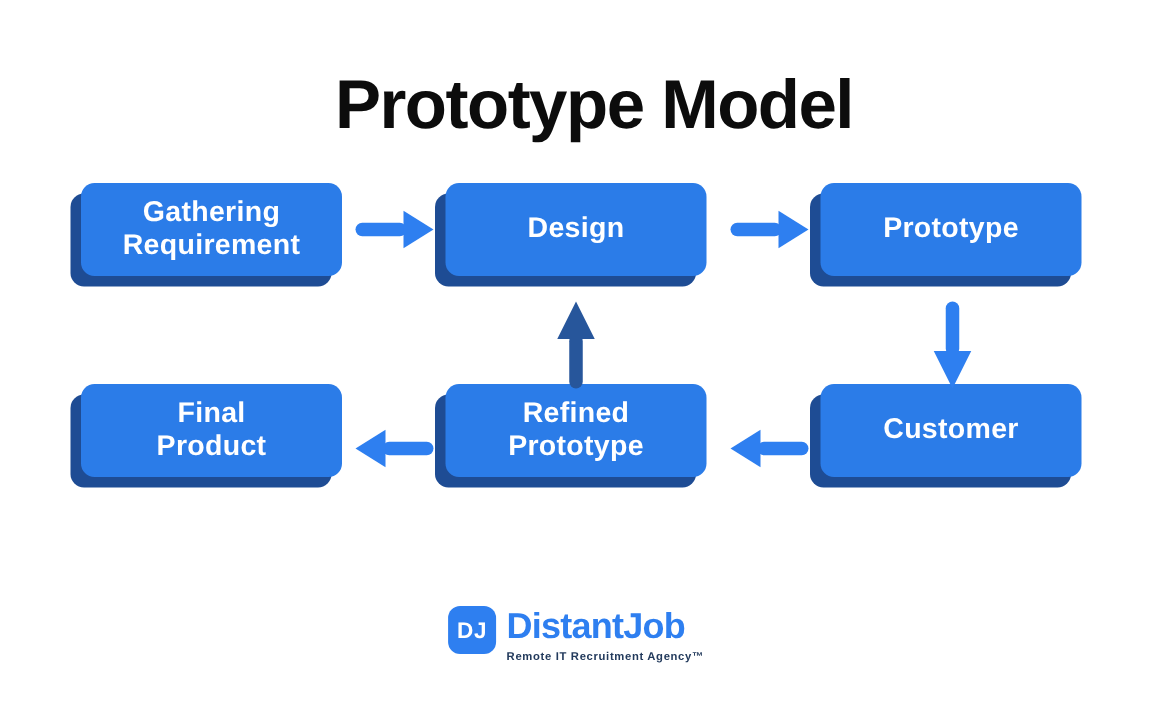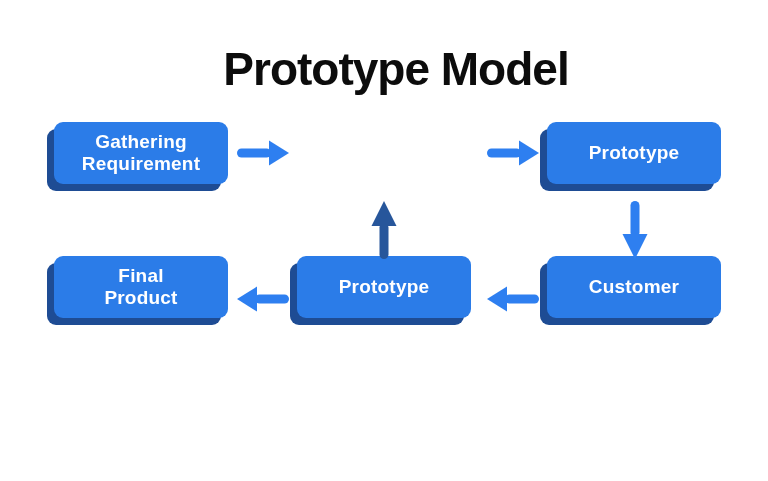--- a/index.html
+++ b/index.html
@@ -53,30 +53,35 @@
 <body>
 
 <div class="canvas">
 
   <h1 class="title">Prototype Model</h1>
 
   <div class="node r1 c1">
     <span>Gathering</span>
     <span>Requirement</span>
   </div>
+  <div class="node r1 c2">
+    <span>Design</span>
+    <span></span>
+  </div>
   <div class="node r1 c3">
     <span>Prototype</span>
     <span></span>
   </div>
 
   <div class="node r2 c1">
     <span>Final</span>
     <span>Product</span>
   </div>
   <div class="node r2 c2">
+    <span>Refined</span>
     <span>Prototype</span>
   </div>
   <div class="node r2 c3">
     <span>Customer</span>
   </div>
 
   <div class="arrow h1a ax1">
     <svg width="54" height="26" viewBox="0 0 54 26" fill="currentColor" aria-hidden="true">
       <rect x="1" y="8.5" width="34" height="9" rx="4.5"></rect>
         <polygon points="33,0.5 53,13 33,25.5"></polygon>
@@ -106,14 +111,23 @@
         <polygon points="21,0.5 1,13 21,25.5"></polygon>
     </svg>
   </div>
   <div class="arrow dark vup">
     <svg width="26" height="60" viewBox="0 0 26 60" fill="currentColor" aria-hidden="true">
       <rect x="8.5" y="23" width="9" height="36" rx="4.5"></rect>
         <polygon points="0.5,26 13,1 25.5,26"></polygon>
     </svg>
   </div>
 
+  <div class="logo">
+    <div class="logo-badge">
+      <span>DJ</span>
+    </div>
+    <div class="logo-text">
+      <div class="logo-name">DistantJob</div>
+      <div class="logo-tagline">Remote IT Recruitment Agency™</div>
+    </div>
+  </div>
 
 </div>
 
 </body></html>

